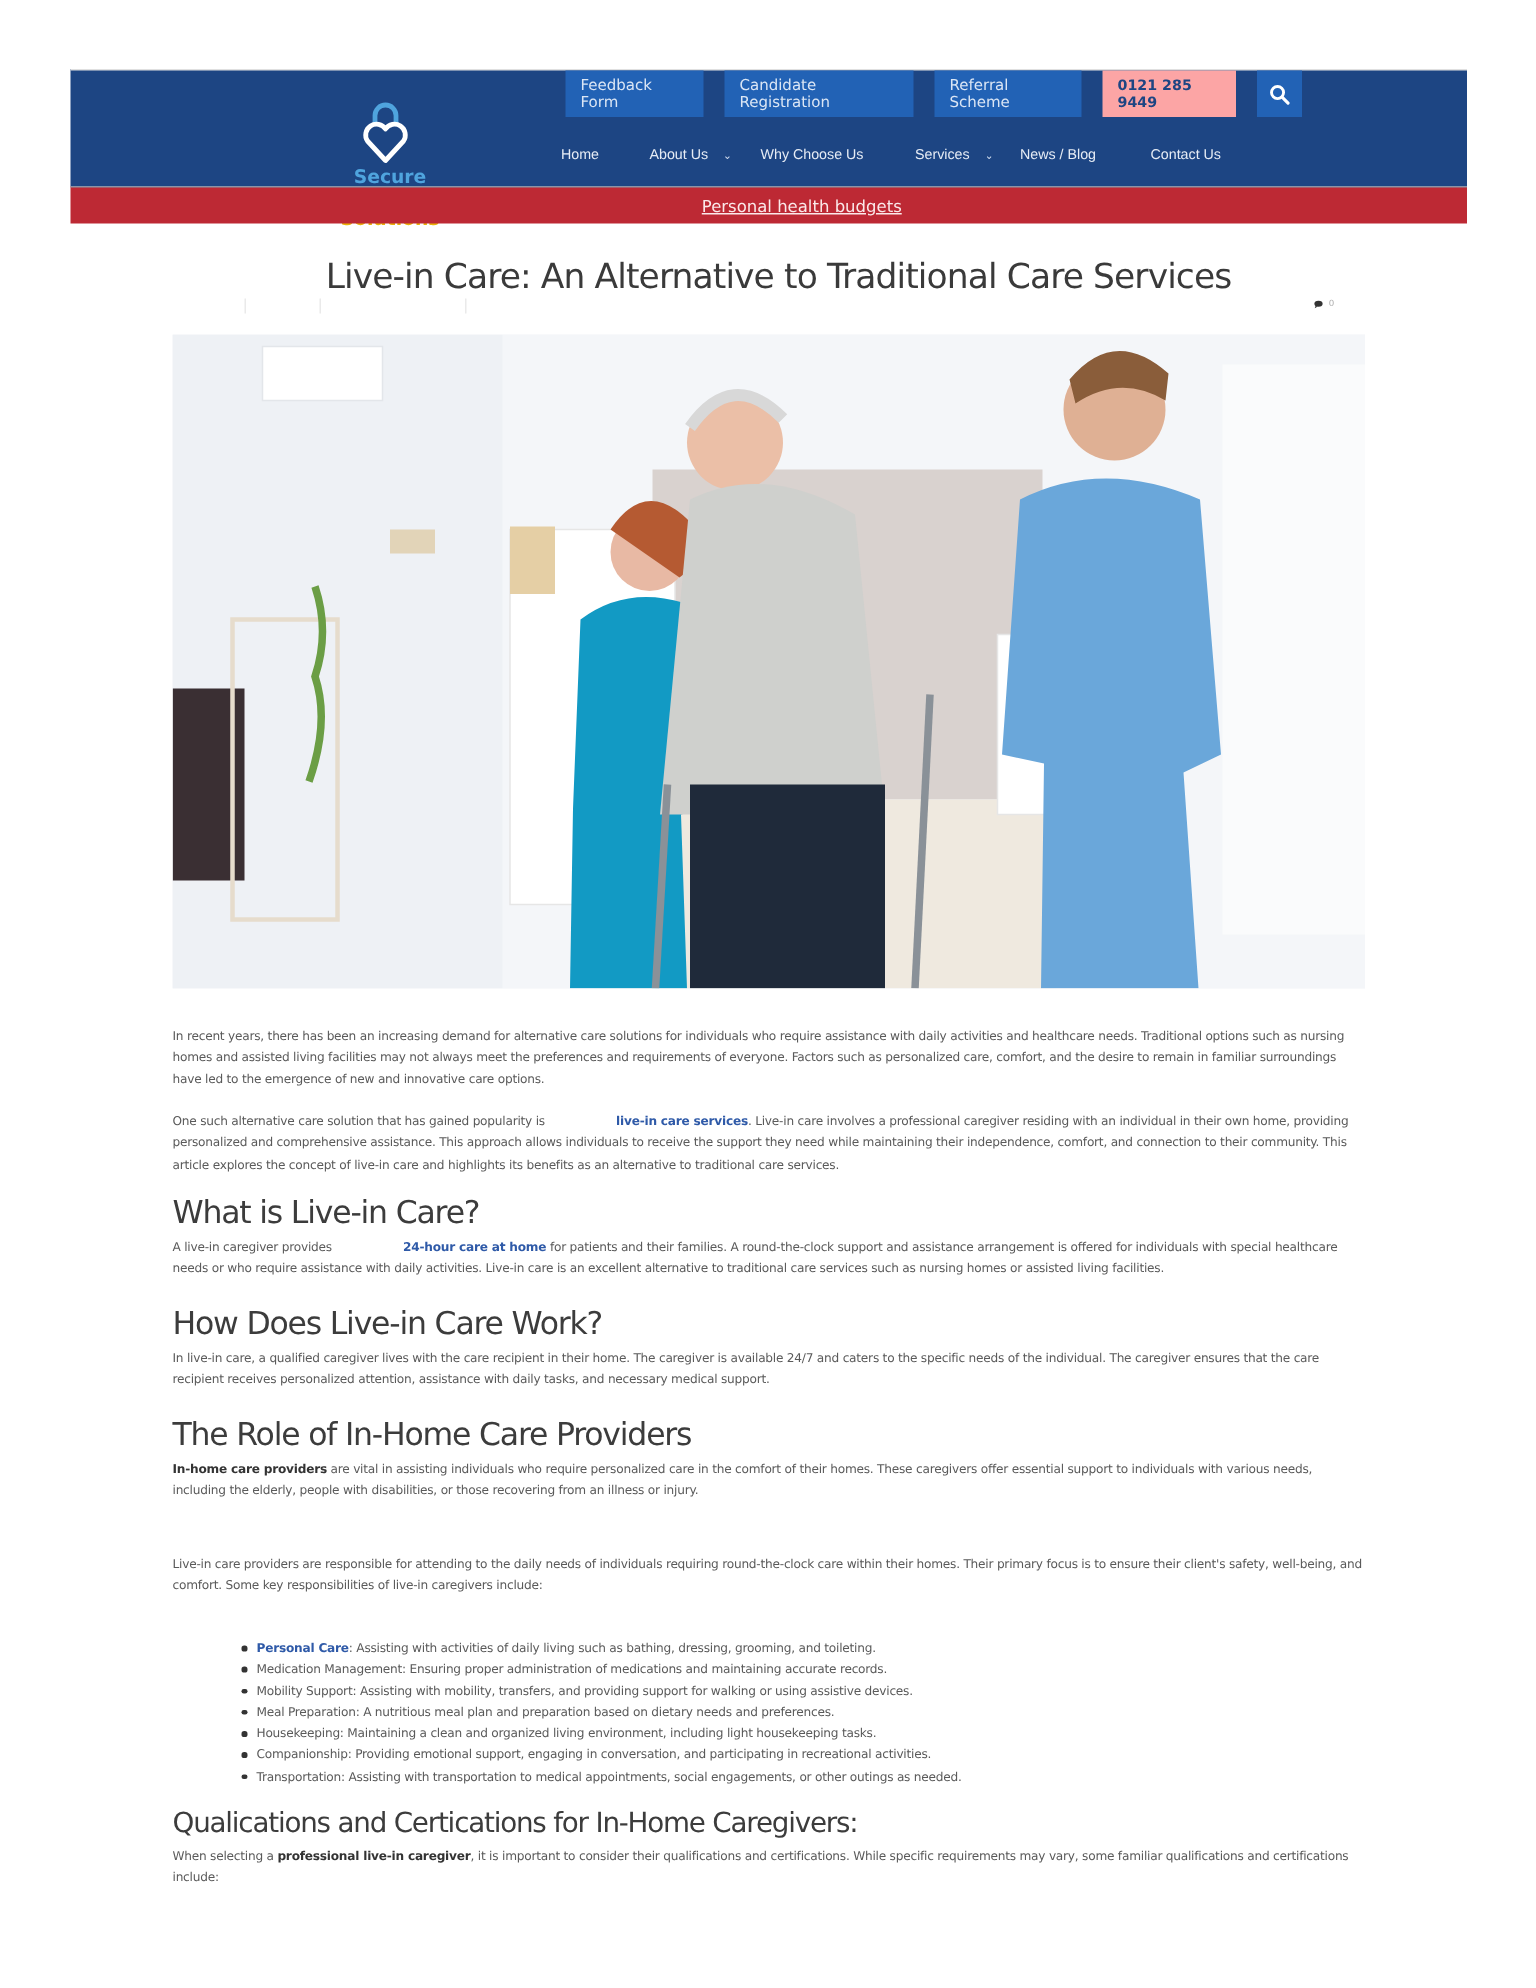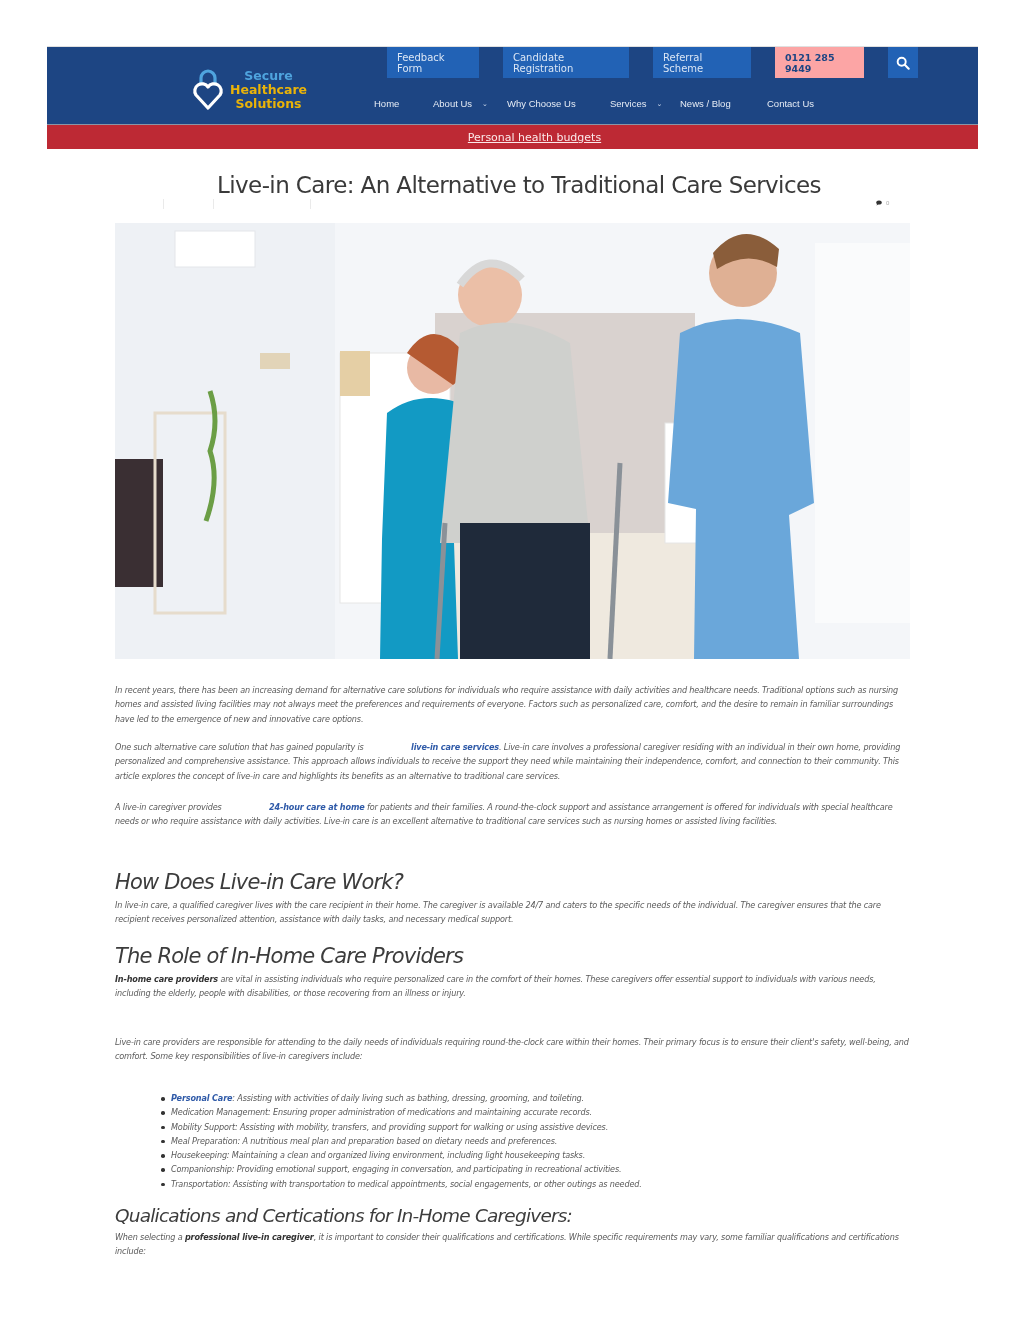--- a/index.html
+++ b/index.html
@@ -1,27 +1,27 @@
 <!DOCTYPE html>
 <html><head>
 <meta charset="utf-8">
 <style>
   * { box-sizing: border-box; margin: 0; padding: 0; }
   html, body { width: 1024px; height: 1325px; background: #ffffff; overflow: hidden; }
   body { font-family: "Liberation Sans", sans-serif; color: #555; position: relative; }
 
   
   .header { position: absolute; left: 47px; top: 46px; width: 931px; height: 78px; background: #1d4583; border-top: 1px solid #e0e0e0; }
-  .logo { position: absolute; left: 145px; top: 20px; width: 130px; height: 46px; display: flex; align-items: center; }
+  .logo { position: absolute; left: 145px; top: 20px; width: 130px; height: 46px; display: flex; align-items: center; flex-direction: column; }
   .logo svg { width: 32px; height: 44px; flex: 0 0 auto; }
   .logo-text { margin-left: 6px; line-height: 14px; text-align: center; font-family: "DejaVu Sans", sans-serif; font-weight: bold; font-size: 12.5px; }
   .logo-text .l1 { color: #4fa4de; display: block; }
   .logo-text .l2, .logo-text .l3 { color: #eab308; display: block; }
 
-  .topbtns { position: absolute; left: 340px; top: 0; display: flex; gap: 24px; height: 45px; }
+  .topbtns { position: absolute; left: 330px; top: 0; display: flex; gap: 14px; height: 45px; }
   .topbtn { background: #2262b5; color: #dbe6f5; font-size: 10px; padding: 0 10px; height: 31px; display: flex; align-items: center; justify-content: center; font-family: "DejaVu Sans", sans-serif; }
   .topbtn.feedback { width: 92px; }
   .topbtn.candidate { width: 126px; }
   .topbtn.referral { width: 98px; }
   .topbtn.phone { background: #fca5a5; color: #1d4583; font-weight: bold; width: 89px; font-size: 9.5px; }
   .topbtn.search { width: 30px; padding: 0; }
   .topbtn.search svg { width: 14px; height: 14px; }
 
   .mainnav { position: absolute; left: 327px; top: 48px; height: 18px; display: flex; align-items: center; font-size: 9.5px; color: #e6ecf5; font-family: "Liberation Sans", sans-serif; }
   .navitem { display: flex; align-items: center; white-space: nowrap; position: absolute; top: 3px; }
@@ -43,21 +43,21 @@
 
   
   .article { position: absolute; left: 115px; top: 683px; width: 795px; }
   .p { font-size: 8.1px; line-height: 14.3px; color: #5a5a5a; font-family: "DejaVu Sans", sans-serif; letter-spacing: -0.15px; }
   .p a { color: #2f5aa8; font-weight: bold; text-decoration: none; padding-left: 45px; }
   .p b { color: #333; }
   .h2 { font-family: "DejaVu Sans", sans-serif; font-weight: normal; color: #3c3c3c; letter-spacing: -0.8px; }
   .h2.big { font-size: 21px; }
   .h2.mid { font-size: 18.5px; }
 
-  .block { position: absolute; left: 0; width: 795px; font-style: italic; }
+  .block { position: absolute; left: 0; width: 795px; }
   ul.resp { list-style: none; }
   ul.resp li { position: relative; padding-left: 56px; font-size: 8.1px; line-height: 14.3px; color: #5a5a5a; font-family: "DejaVu Sans", sans-serif; letter-spacing: -0.15px; }
   ul.resp li::before { content: ""; position: absolute; left: 46px; top: 6px; width: 3.5px; height: 3.5px; border-radius: 50%; background: #333; }
   ul.resp li a { color: #2f5aa8; font-weight: bold; text-decoration: none; }
 </style>
 </head>
 <body>
 
 <div class="header">
   <div class="logo">
@@ -163,20 +163,21 @@
 <div class="article">
   <div class="block" style="top:0">
     <p class="p">In recent years, there has been an increasing demand for alternative care solutions for individuals who require assistance with daily activities and healthcare needs. Traditional options such as nursing homes and assisted living facilities may not always meet the preferences and requirements of everyone. Factors such as personalized care, comfort, and the desire to remain in familiar surroundings have led to the emergence of new and innovative care options.</p>
   </div>
 
   <div class="block" style="top:57px">
     <p class="p"><span>One such alternative care solution that has gained popularity is </span><a>live-in care services</a><span>. Live-in care involves a professional caregiver residing with an individual in their own home, providing personalized and comprehensive assistance. This approach allows individuals to receive the support they need while maintaining their independence, comfort, and connection to their community. This article explores the concept of live-in care and highlights its benefits as an alternative to traditional care services.</span></p>
   </div>
 
   <div class="block" style="top:113px">
+    <h2 class="h2 big">What is Live-in Care?</h2>
     <p class="p" style="margin-top:4px"><span>A live-in caregiver provides </span><a>24-hour care at home</a><span> for patients and their families. A round-the-clock support and assistance arrangement is offered for individuals with special healthcare needs or who require assistance with daily activities. Live-in care is an excellent alternative to traditional care services such as nursing homes or assisted living facilities.</span></p>
   </div>
 
   <div class="block" style="top:187px">
     <h2 class="h2 big">How Does Live-in Care Work?</h2>
     <p class="p" style="margin-top:4px">In live-in care, a qualified caregiver lives with the care recipient in their home. The caregiver is available 24/7 and caters to the specific needs of the individual. The caregiver ensures that the care recipient receives personalized attention, assistance with daily tasks, and necessary medical support.</p>
   </div>
 
   <div class="block" style="top:261px">
     <h2 class="h2 big">The Role of In-Home Care Providers</h2>

